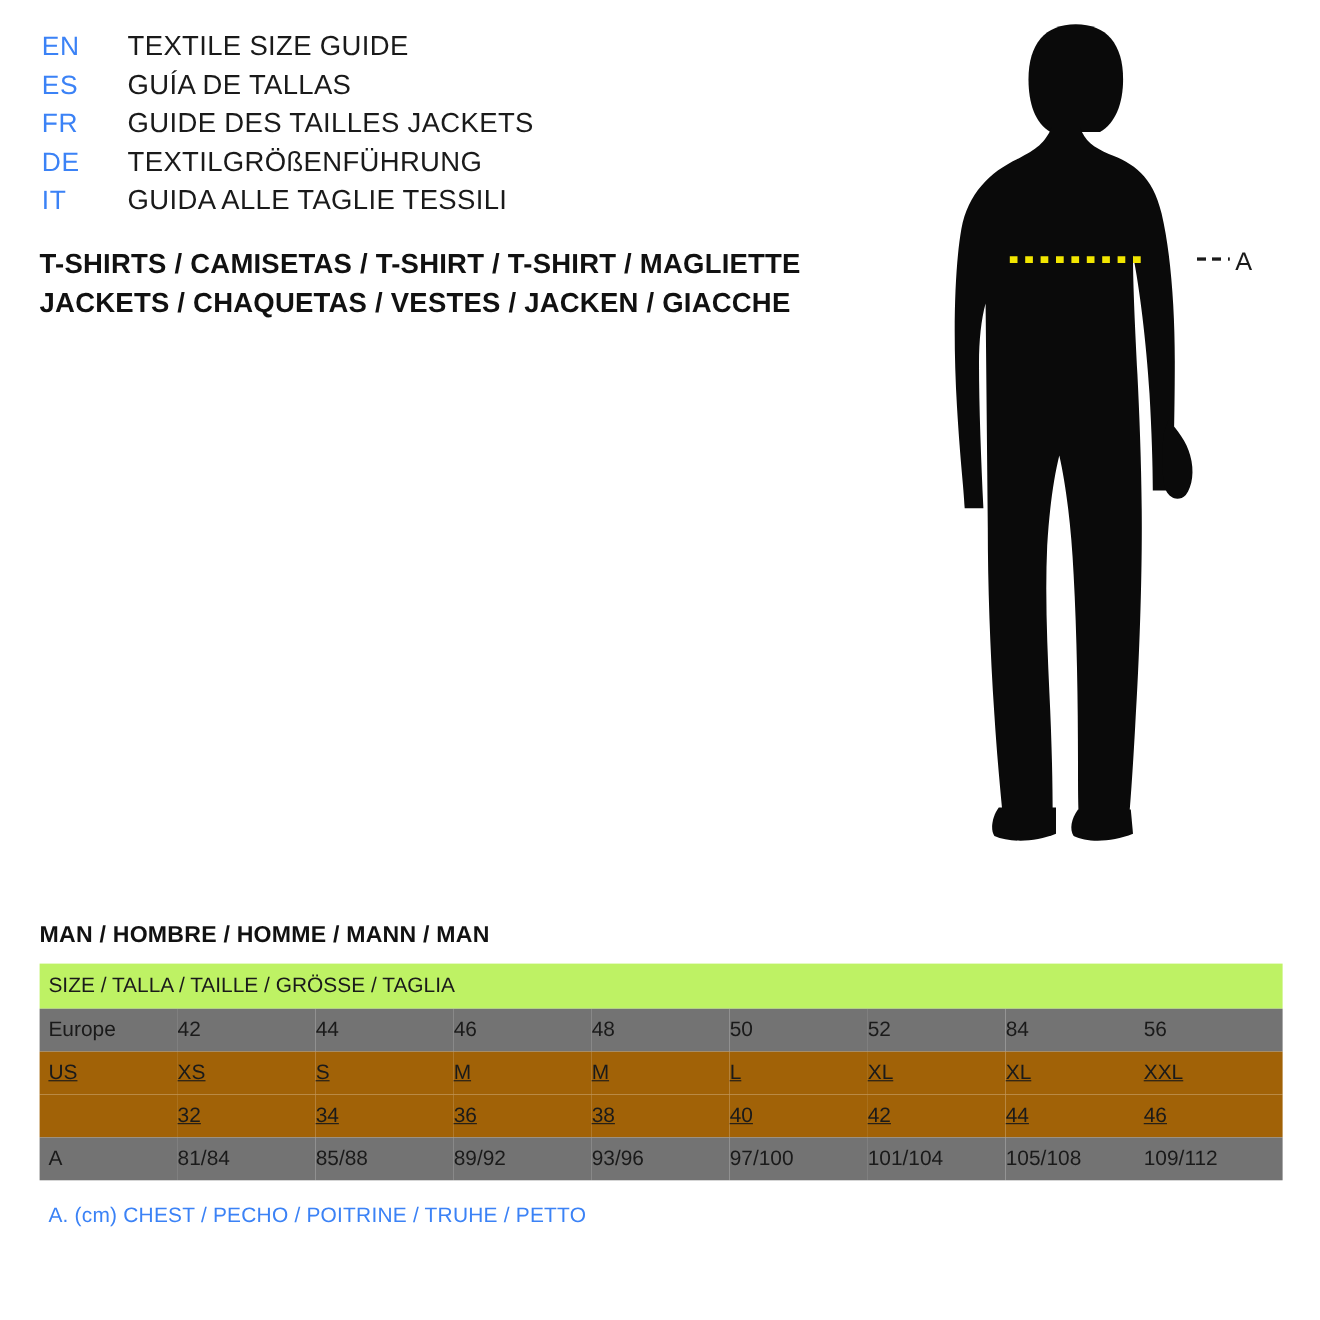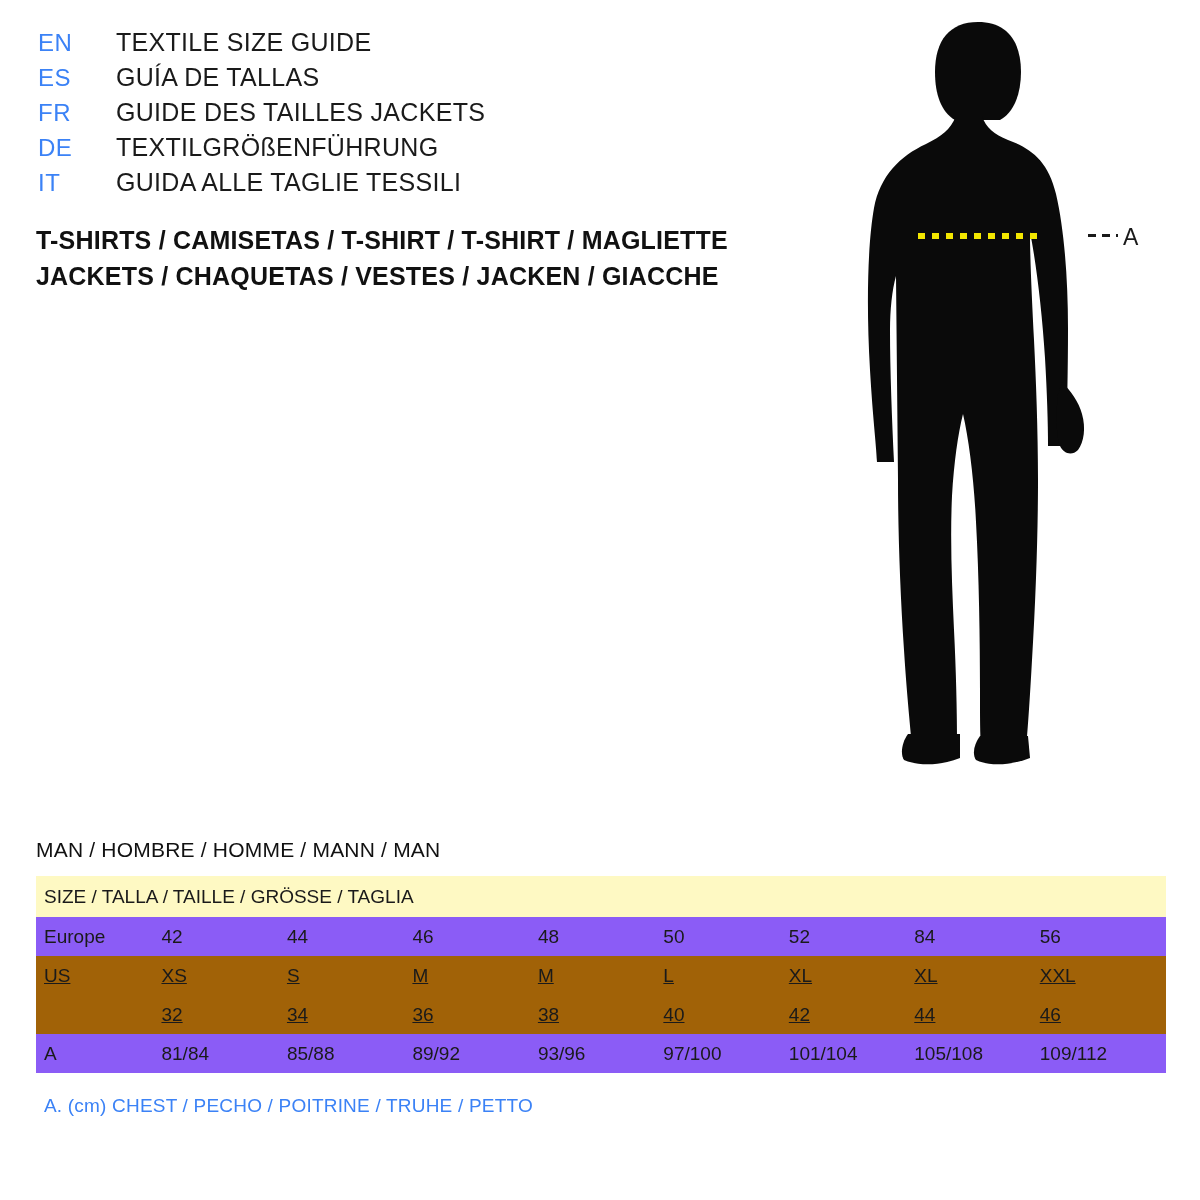--- a/index.html
+++ b/index.html
@@ -92,21 +92,21 @@
 
   
   .table-section {
     position: absolute;
     left: 36px;
     top: 838px;
     width: 1130px;
   }
   .table-heading {
     font-size: 21px;
-    font-weight: normal;
+    font-weight: bold;
     color: #111111;
     margin-bottom: 14px;
     letter-spacing: 0.2px;
   }
   table.size-table {
     border-collapse: collapse;
     width: 1130px;
     table-layout: fixed;
   }
   table.size-table td {
@@ -117,31 +117,31 @@
     vertical-align: middle;
   }
   .col-label {
     width: 170px;
     padding-left: 8px !important;
     text-align: left;
   }
   .val {
   }
   tr.head-row td {
-    background: #fef9c3;
+    background: #bef264;
     font-size: 19px;
     padding: 7px 0 7px 0;
     margin-left: 20px;
   }
   tr.band td {
     background: #a16207;
     text-decoration: underline;
   }
   tr.white td {
-    background: #8b5cf6;
+    background: #737373;
     margin-top: 12px;
   }
   .footnote {
     margin-top: 22px;
     font-size: 19px;
     color: #3b82f6;
     padding-left: 8px;
     letter-spacing: 0.2px;
   }
 </style>

